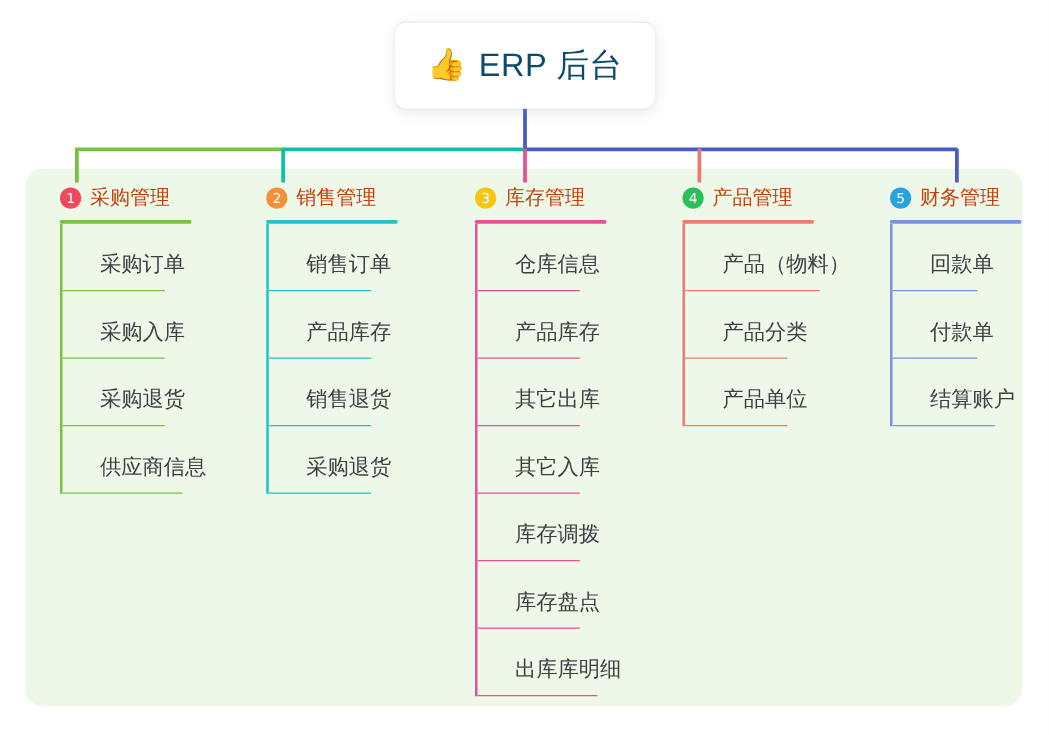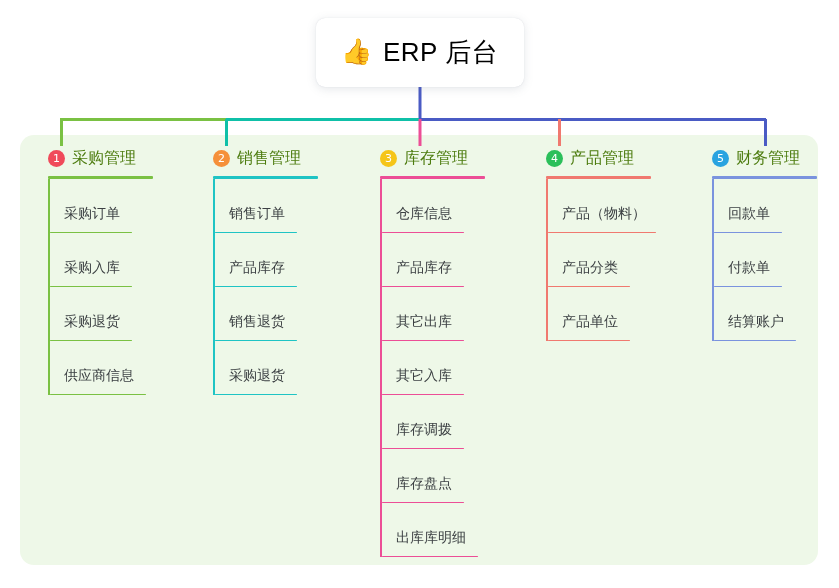--- a/index.html
+++ b/index.html
@@ -25,21 +25,21 @@
   }
   .root-inner{display:flex;align-items:center;gap:10px;}
   .root-emoji{
     font-family:"DejaVu Sans",sans-serif;
     font-size:25px;line-height:1;
     display:inline-block;
     transform:translateY(-1px);
   }
   .root-title{
     font-size:26px;
-    color:#000000;
+    color:#0c4a6e;
     letter-spacing:0.5px;
     white-space:nowrap;
   }
 
   
   .panel{
     position:absolute;
     left:20px;top:135px;
     width:798px;height:430px;
     background:#eef8e8;
@@ -58,43 +58,43 @@
     box-sizing:border-box;
   }
   .badge{
     width:17px;height:17px;border-radius:50%;
     display:flex;align-items:center;justify-content:center;
     color:#ffffff;font-size:11px;line-height:1;
     font-family:"DejaVu Sans",sans-serif;
     flex:0 0 auto;
   }
   .branch-title{
-    font-size:16px;color:#4d7c0f;white-space:nowrap;
+    font-size:16px;color:#c2410c;white-space:nowrap;
   }
   .head-rule{
     position:absolute;
     left:18px;top:30px;
     width:105px;height:3px;
     border-radius:1px;
   }
   .items{
     position:absolute;
     left:18px;top:33px;
     border-left-width:2px;border-left-style:solid;
     padding-left:0;
   }
   .item{
     position:relative;
     height:54px;
     box-sizing:border-box;
   }
   .item-label{
     position:absolute;
-    left:14px;bottom:10px;
-    font-size:14px;
+    left:30px;bottom:10px;
+    font-size:17px;
     color:#3c4043;
     white-space:nowrap;
   }
   .item-rule{
     position:absolute;
     left:0;bottom:0;
     height:1.5px;
     border-radius:1px;
   }
 </style>

